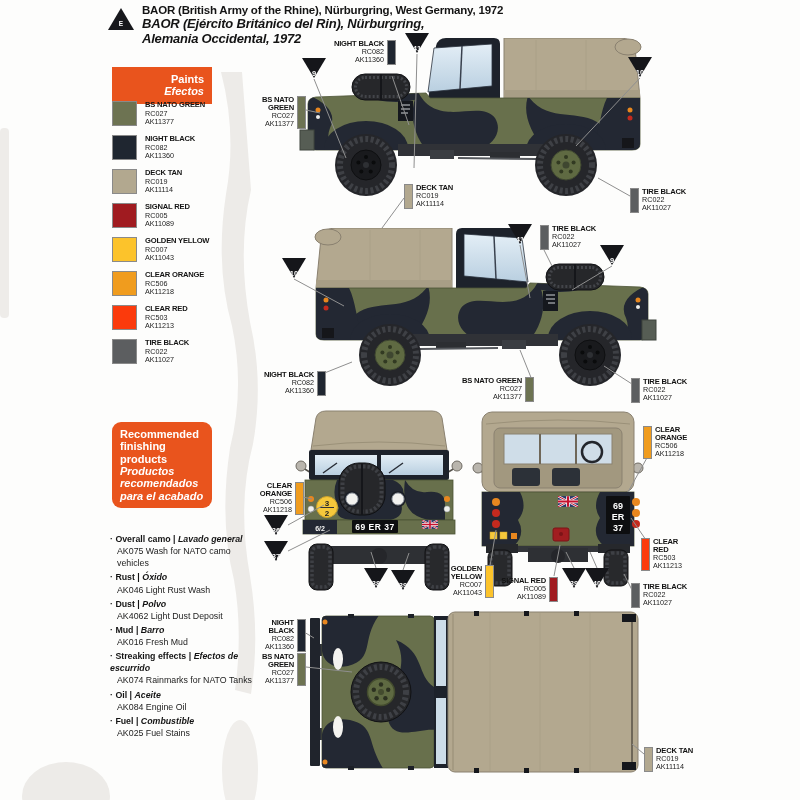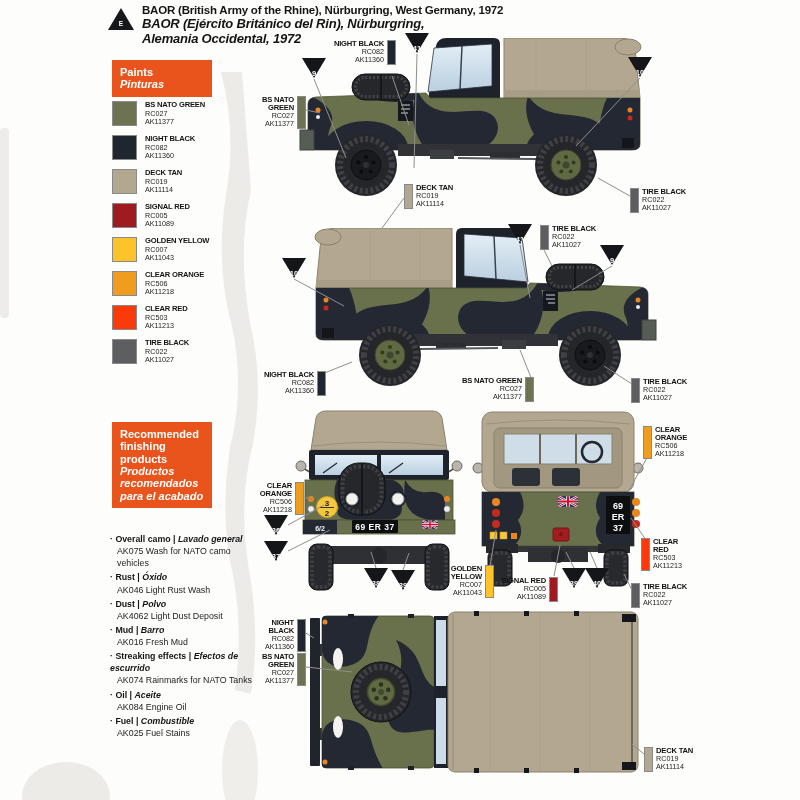--- a/index.html
+++ b/index.html
@@ -15,23 +15,23 @@
   .hdr-marker{width:26px;height:22px;background:#17181c;clip-path:polygon(50% 0,100% 100%,0 100%);
       display:flex;align-items:flex-end;justify-content:center;color:#fff;font-size:6.5px;font-weight:bold;padding-bottom:3px;box-sizing:border-box;margin-top:4px;}
   .hdr-l1{font-size:11.5px;font-weight:bold;color:#141414;letter-spacing:-0.2px;}
   .hdr-l2{font-size:13px;font-weight:bold;font-style:italic;color:#141414;letter-spacing:-0.2px;line-height:1.18;}
 
   
   .panel{position:absolute;left:112px;width:100px;background:#e9541d;color:#fff;box-sizing:border-box;
          padding:6px 8px;z-index:5;}
   .panel .t-en{font-size:11px;font-weight:bold;line-height:1.12;}
   .panel .t-es{font-size:11px;font-weight:bold;font-style:italic;line-height:1.12;}
-  .panel.paints{top:60px;}
+  .panel.paints{top:67px;text-align:right;}
   .panel.paints .t-es{margin-top:0;}
-  .panel.products{top:422px;}
+  .panel.products{top:422px;border-radius:9px;}
 
   
   .paint-list{position:absolute;left:112px;top:101px;z-index:5;display:flex;flex-direction:column;gap:9px;}
   .paint-row{display:flex;gap:8px;height:25px;}
   .swatch{width:25px;height:25px;flex:0 0 25px;border:0.5px solid #8a8a8a;box-sizing:border-box;}
   .p-name{font-size:7.6px;font-weight:bold;color:#141414;letter-spacing:-0.2px;line-height:1.15;}
   .p-code{font-size:7.2px;color:#232323;line-height:1.15;}
 
   
   .prod-list{position:absolute;left:110px;top:533px;width:148px;z-index:5;list-style:none;margin:0;padding:0;}
@@ -206,21 +206,21 @@
       </div>
     <div>
       <div class="hdr-l1">BAOR (British Army of the Rhine), Nürburgring, West Germany, 1972</div>
       <div class="hdr-l2">BAOR (Ejército Británico del Rin), Nürburgring,</div>
       <div class="hdr-l2">Alemania Occidental, 1972</div>
     </div>
   </div>
 
   <div class="panel paints">
     <div class="t-en">Paints</div>
-    <div class="t-es">Pinturas</div>
+    <div class="t-es">Efectos</div>
   </div>
 
   <div class="paint-list">
     <div class="paint-row">
       <span class="swatch" style="background: rgb(109, 115, 82);"></span>
       <div>
           <div class="p-name">BS NATO GREEN</div>
           <div class="p-code">RC027</div>
           <div class="p-code">AK11377</div>
         </div>

